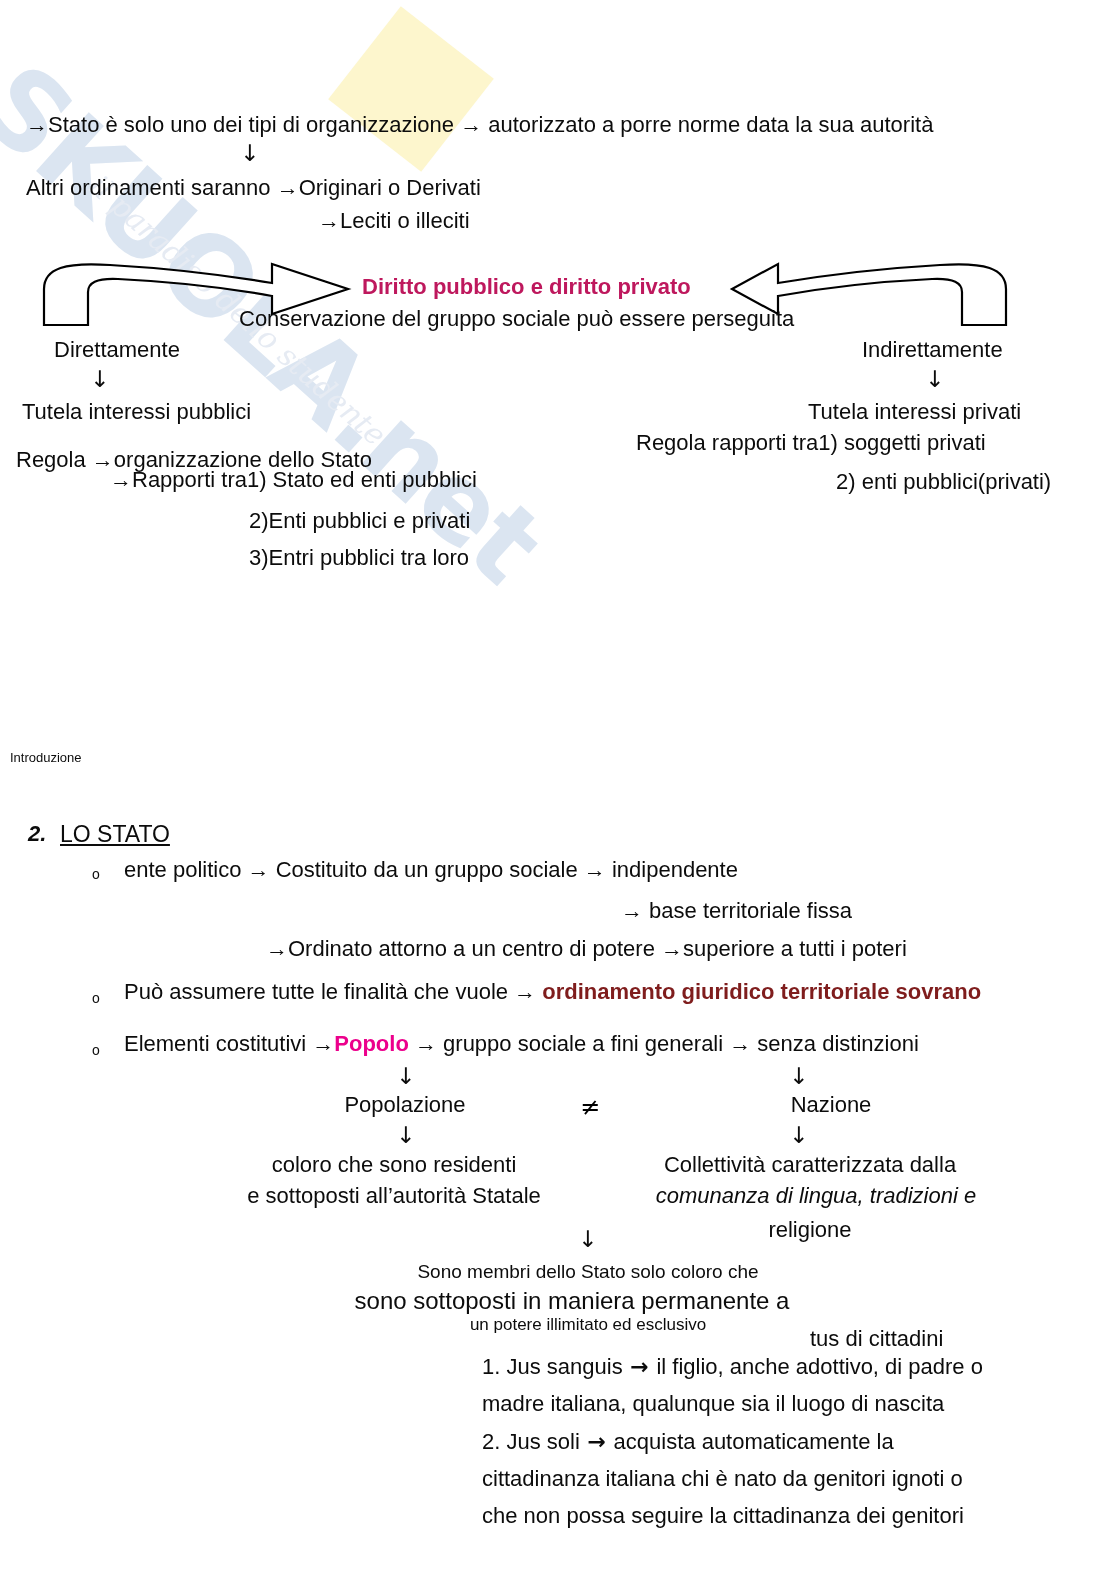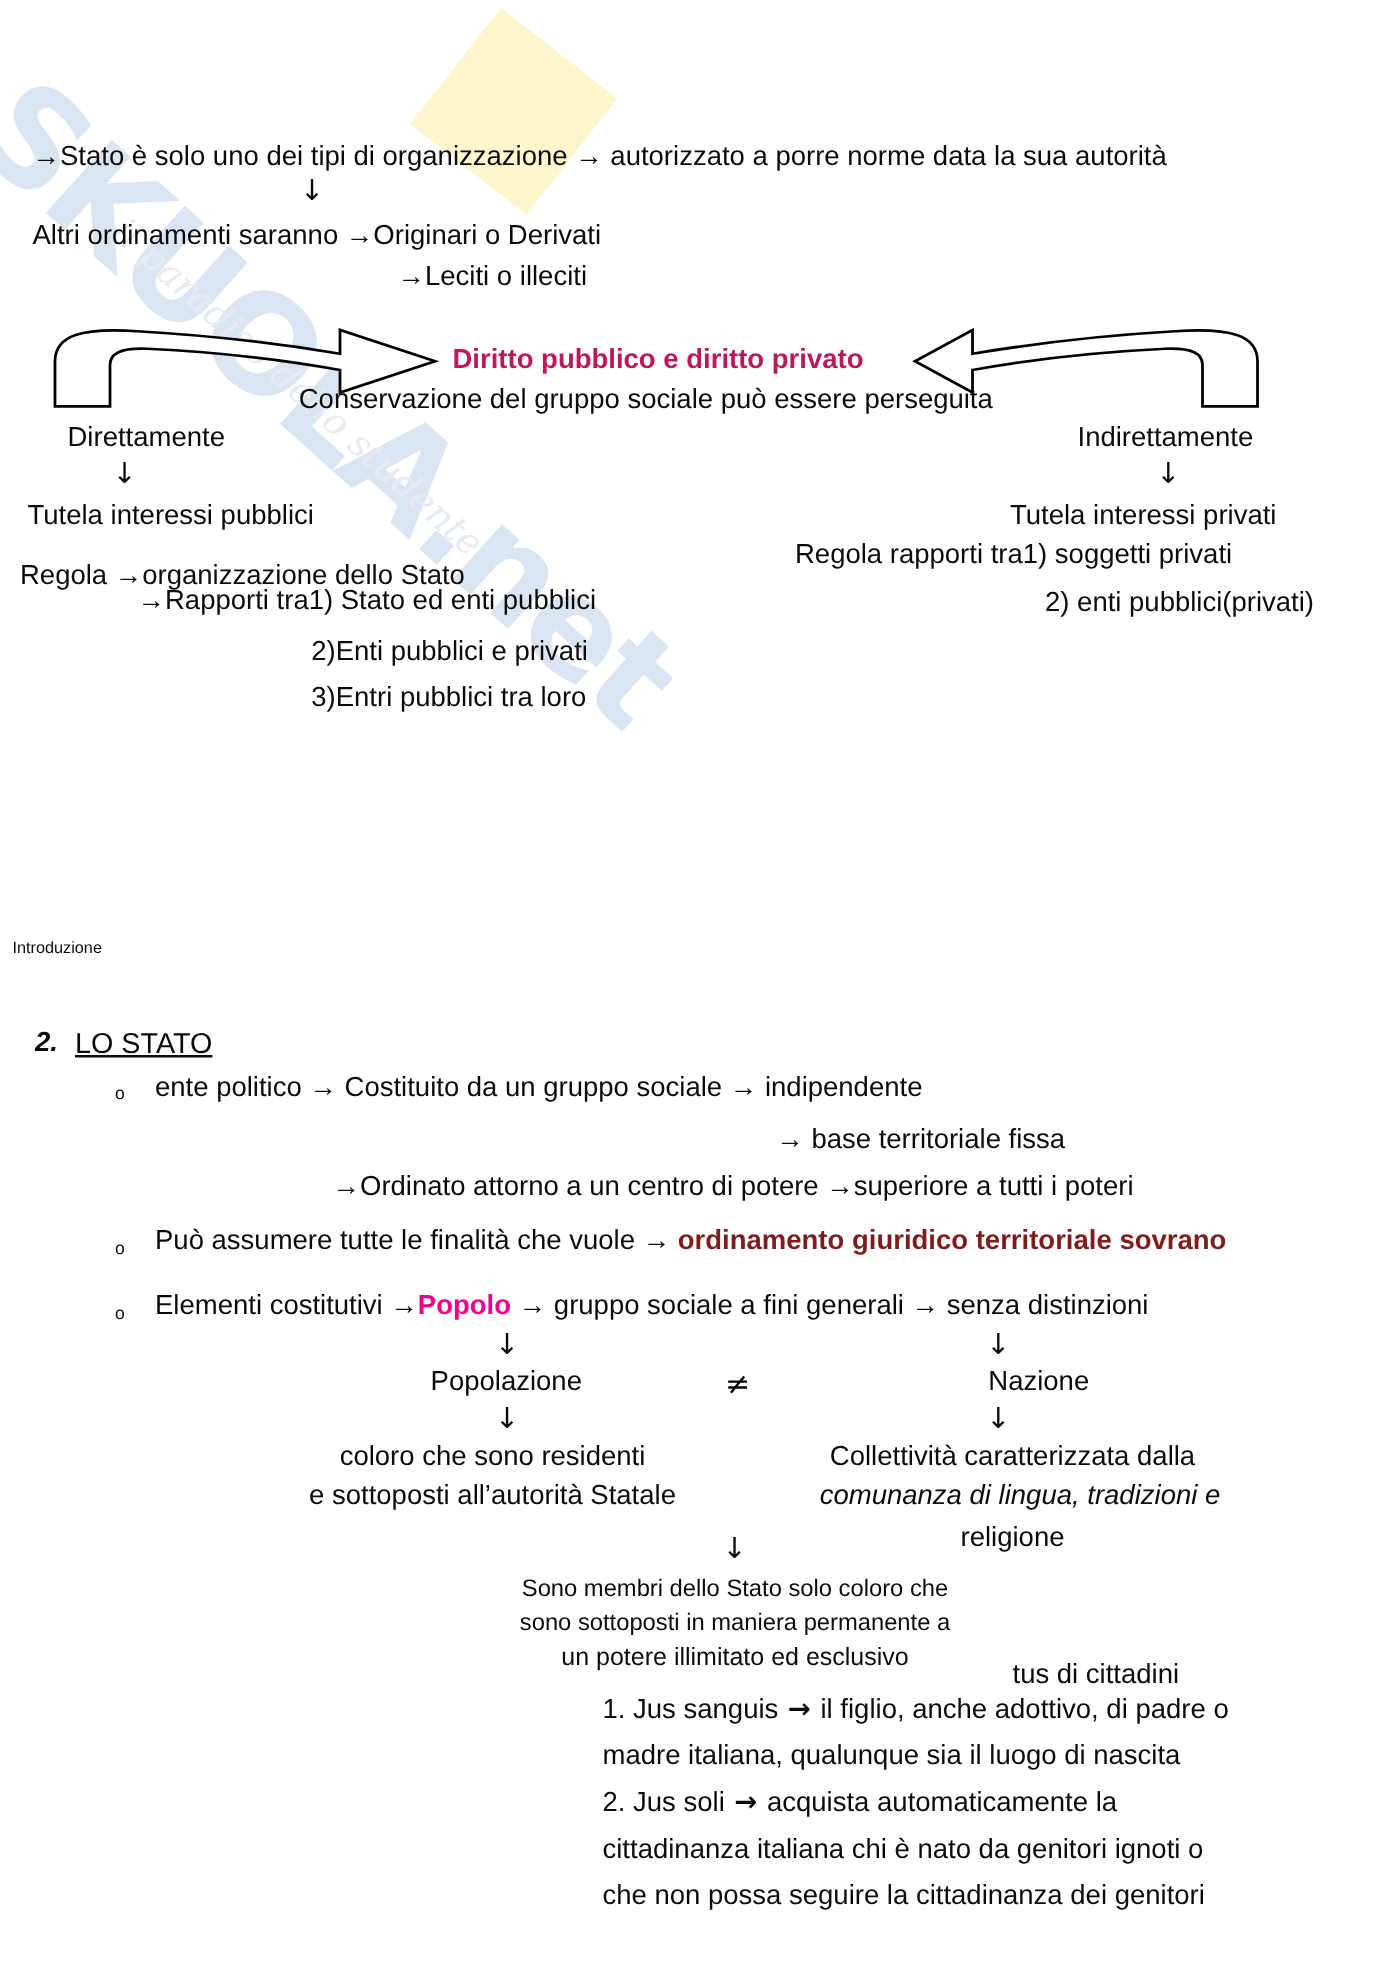--- a/index.html
+++ b/index.html
@@ -199,22 +199,22 @@
     <div class="t c" style="left:394px; top:1153px;">coloro che sono residenti</div>
     <div class="t c" style="left:394px; top:1184px;">e sottoposti all’autorità Statale</div>
 
     <div class="t c" style="left:810px; top:1153px;">Collettività caratterizzata dalla</div>
     <div class="t c" style="left:816px; top:1184px;font-style:italic;">comunanza di lingua, tradizioni e</div>
     <div class="t c" style="left:810px; top:1218px;">religione</div>
 
     <div class="arrow-dn" style="left:578px; top:1228px;">↓</div>
 
     <div class="t bold c" style="left:588px; top:1261px; font-size:19px;">Sono membri dello Stato solo coloro che</div>
-    <div class="t bold c" style="left:588px; top:1288px; font-size:19px;">sono sottoposti in maniera permanente a</div>
-    <div class="t bold c" style="left:588px; top:1315px; font-size:20px;">un potere illimitato ed esclusivo</div>
+    <div class="t bold c" style="left:572px; top:1288px; font-size:24px;">sono sottoposti in maniera permanente a</div>
+    <div class="t bold c" style="left:588px; top:1315px; font-size:17px;">un potere illimitato ed esclusivo</div>
 
     <div class="t" style="left:810px; top:1327px;">tus di cittadini</div>
 
     <div class="t" style="left:482px; top:1355px;"><span class="bold">1. Jus sanguis</span><span class="glyph-ne"> → </span><span>il figlio, anche adottivo, di padre o</span></div>
     <div class="t" style="left:482px; top:1392px;">madre italiana, qualunque sia il luogo di nascita</div>
 
     <div class="t" style="left:482px; top:1430px;"><span class="bold">2. Jus soli</span><span class="glyph-ne"> → </span><span>acquista automaticamente la</span></div>
     <div class="t" style="left:482px; top:1467px;">cittadinanza italiana chi è nato da genitori ignoti o</div>
     <div class="t" style="left:482px; top:1504px;">che non possa seguire la cittadinanza dei genitori</div>
 

